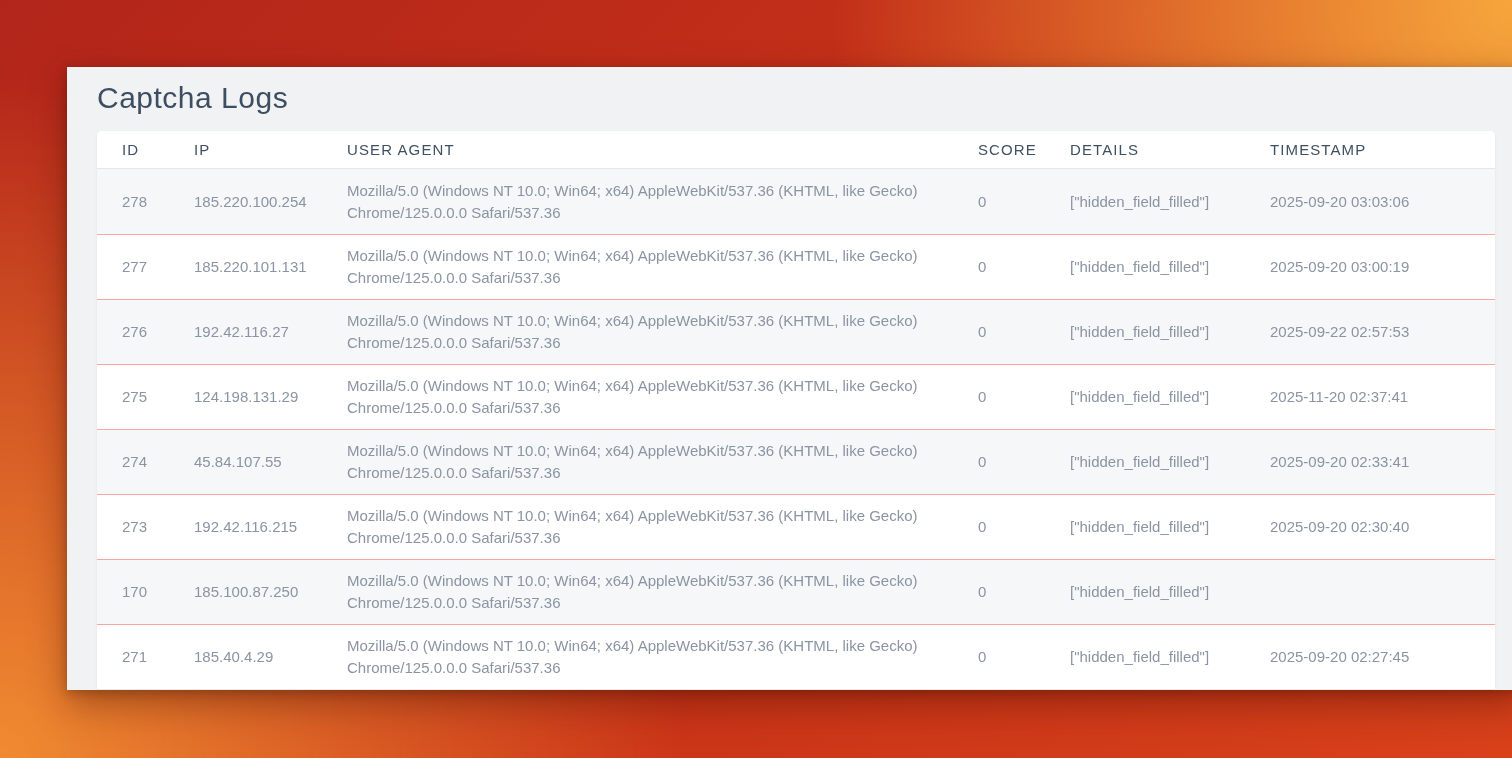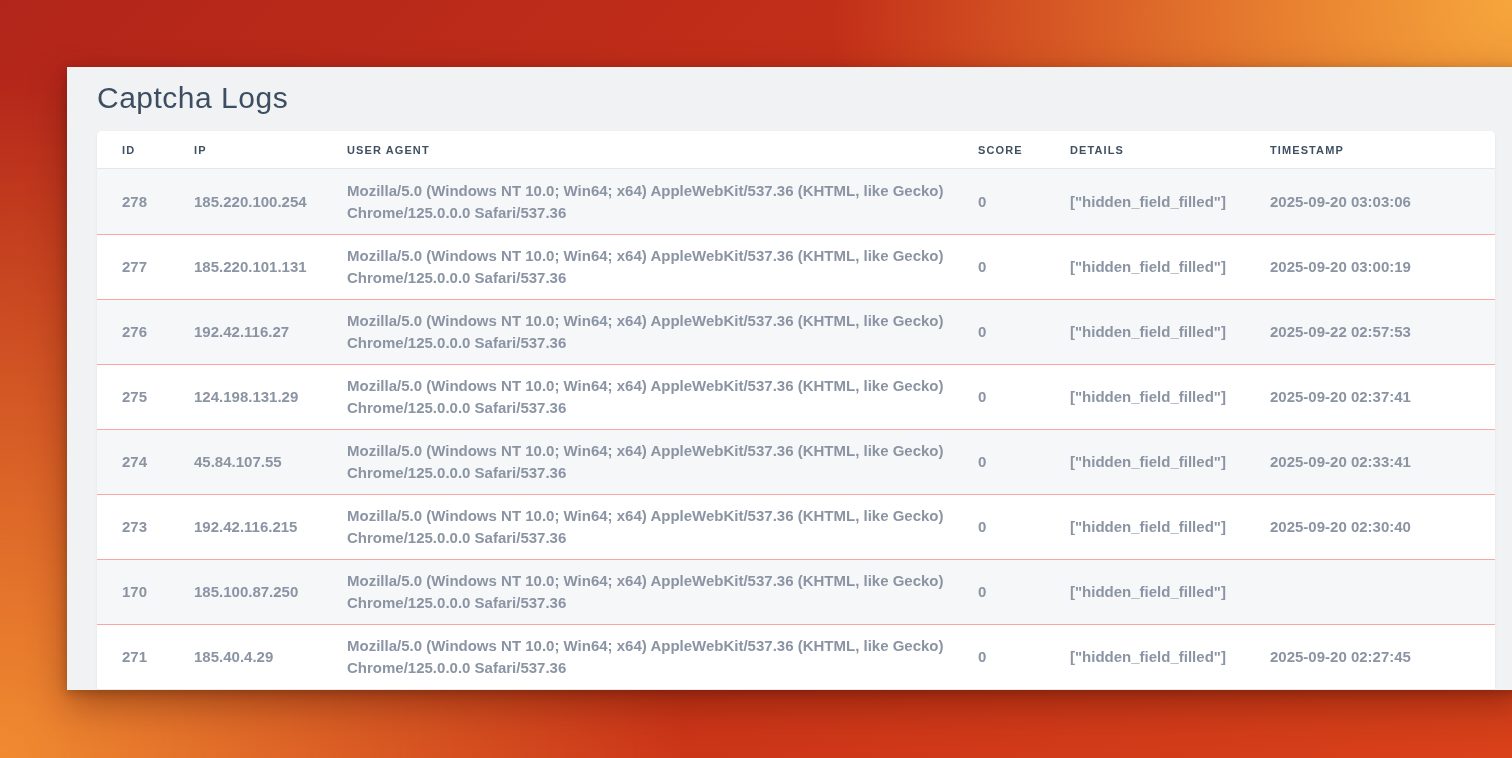--- a/index.html
+++ b/index.html
@@ -39,27 +39,27 @@
     grid-template-columns: 72px 153px 631px 92px 200px 1fr;
     align-items: center;
     padding: 0 25px;
   }
   .thead {
     height: 38px;
     background: #ffffff;
     border-bottom: 1px solid #e4e6e9;
   }
   .th {
-    font-size: 11px;
-    font-weight: 700;
+    font-size: 15px;
+    font-weight: 400;
     letter-spacing: 1.1px;
     color: #3f5063;
     text-transform: uppercase;
   }
-  .tr { min-height: 65px; background: #ffffff; font-weight: bold; }
+  .tr { min-height: 65px; background: #ffffff; }
   .tr:nth-child(odd) { background: #f6f7f9; }
   .tr + .tr { border-top: 1px solid #fca5a5; }
   .td {
     font-size: 15px;
     line-height: 22px;
     color: #8b94a3;
   }
   .col-ua { padding-right: 30px; }
 </style>
 </head>
@@ -101,21 +101,21 @@
     <div class="td col-score">0</div>
     <div class="td col-details">["hidden_field_filled"]</div>
     <div class="td col-ts">2025-09-22 02:57:53</div>
   </div>
           <div class="tr">
     <div class="td col-id">275</div>
     <div class="td col-ip">124.198.131.29</div>
     <div class="td col-ua">Mozilla/5.0 (Windows NT 10.0; Win64; x64) AppleWebKit/537.36 (KHTML, like Gecko) Chrome/125.0.0.0 Safari/537.36</div>
     <div class="td col-score">0</div>
     <div class="td col-details">["hidden_field_filled"]</div>
-    <div class="td col-ts">2025-09-20 02:37:41</div>
+    <div class="td col-ts">2025-11-20 02:37:41</div>
   </div>
           <div class="tr">
     <div class="td col-id">274</div>
     <div class="td col-ip">45.84.107.55</div>
     <div class="td col-ua">Mozilla/5.0 (Windows NT 10.0; Win64; x64) AppleWebKit/537.36 (KHTML, like Gecko) Chrome/125.0.0.0 Safari/537.36</div>
     <div class="td col-score">0</div>
     <div class="td col-details">["hidden_field_filled"]</div>
     <div class="td col-ts">2025-09-20 02:33:41</div>
   </div>
           <div class="tr">

